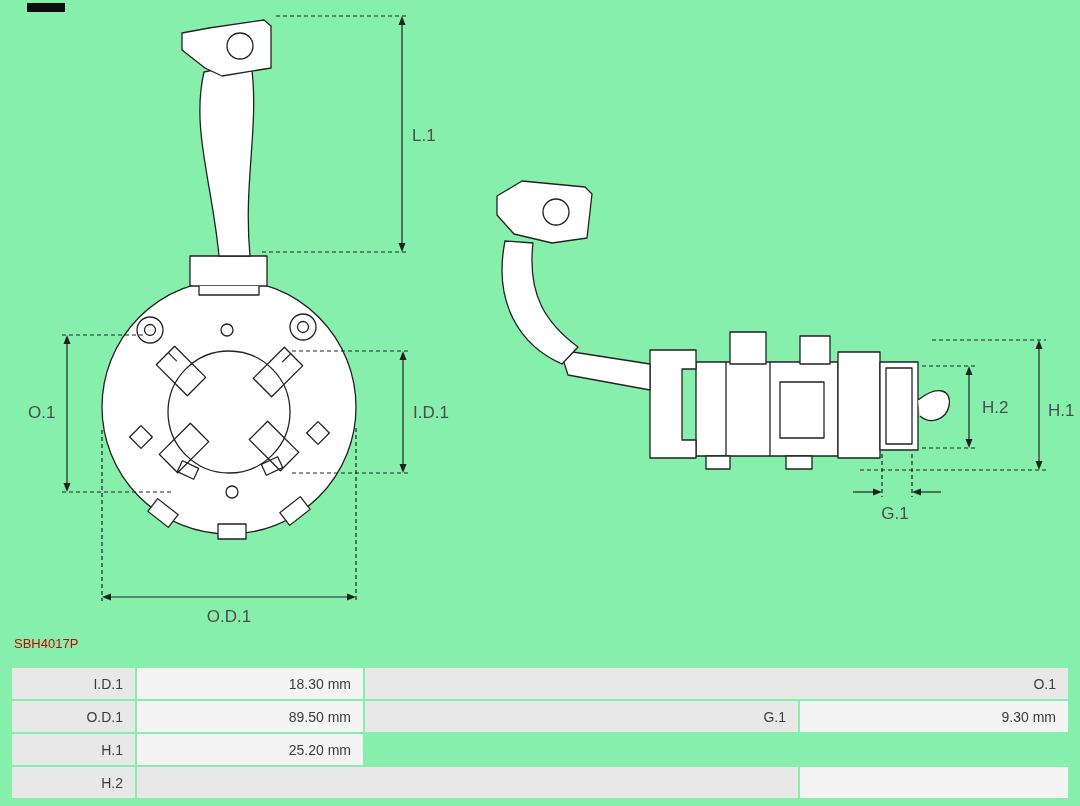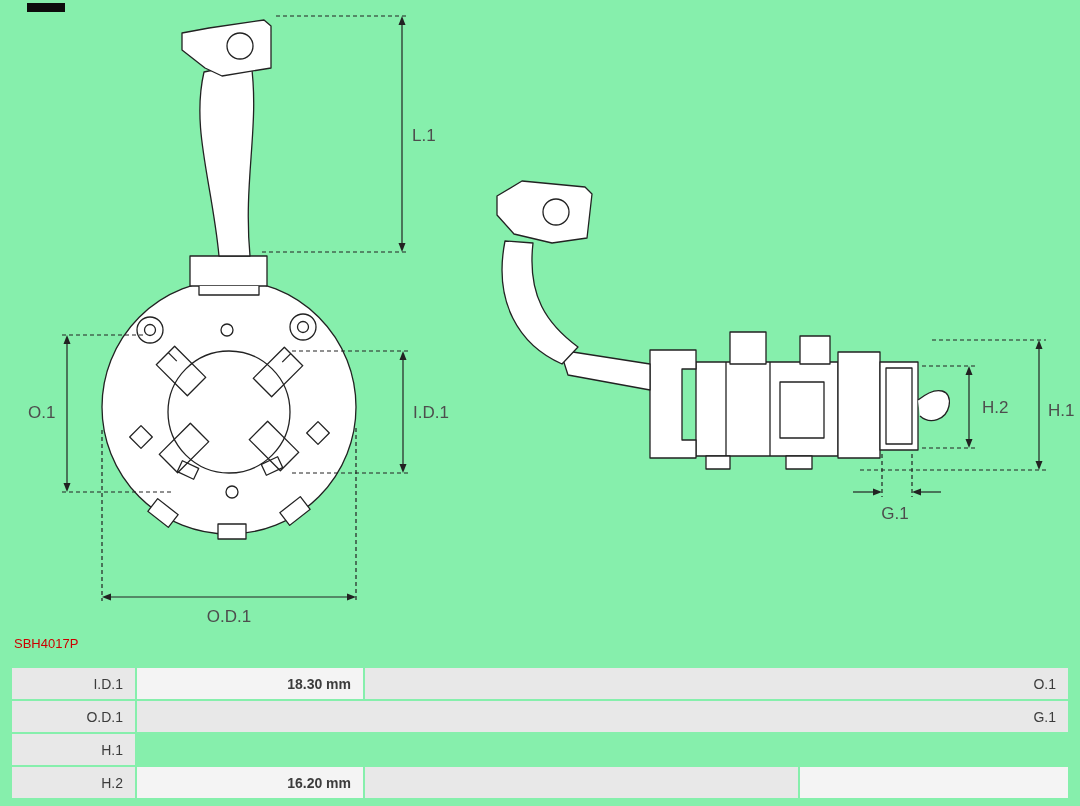--- a/index.html
+++ b/index.html
@@ -31,21 +31,21 @@
     font-size: 14px; color: #3c3c3c;
   }
   .spec-row { display: flex; gap: 2px; height: 31px; }
   .cell {
     display: flex; align-items: center; justify-content: flex-end;
     padding: 0 12px; white-space: nowrap;
   }
   .cl { background: #e8e8e8; }
   .cv { background: #f4f4f4; }
   .w-l1 { width: 123px; }
-  .w-v1 { width: 226px; font-weight: bold; }
+  .w-v1 { width: 226px; }
   .w-l2 { flex: 1; }
   .w-v2 { width: 268px; }
 </style>
 </head>
 <body>
 
 <div class="page">
 
   <div class="top-mark"></div>
 
@@ -208,26 +208,28 @@
   <div class="part-number">SBH4017P</div>
 
   <div class="spec-table">
     <div class="spec-row">
       <div class="cell cl w-l1">I.D.1</div>
       <div class="cell cv w-v1">18.30 mm</div>
       <div class="cell cl w-l2">O.1</div>
     </div>
     <div class="spec-row">
       <div class="cell cl w-l1">O.D.1</div>
+      <div class="cell cv w-v1">89.50 mm</div>
       <div class="cell cl w-l2">G.1</div>
+      <div class="cell cv w-v2">9.30 mm</div>
     </div>
     <div class="spec-row">
       <div class="cell cl w-l1">H.1</div>
+      <div class="cell cv w-v1">25.20 mm</div>
     </div>
     <div class="spec-row">
       <div class="cell cl w-l1">H.2</div>
-      <div class="cell cv w-v1">16.20 mm</div>
       <div class="cell cl w-l2"></div>
       <div class="cell cv w-v2"></div>
     </div>
   </div>
 
 </div>
 
 </body></html>

